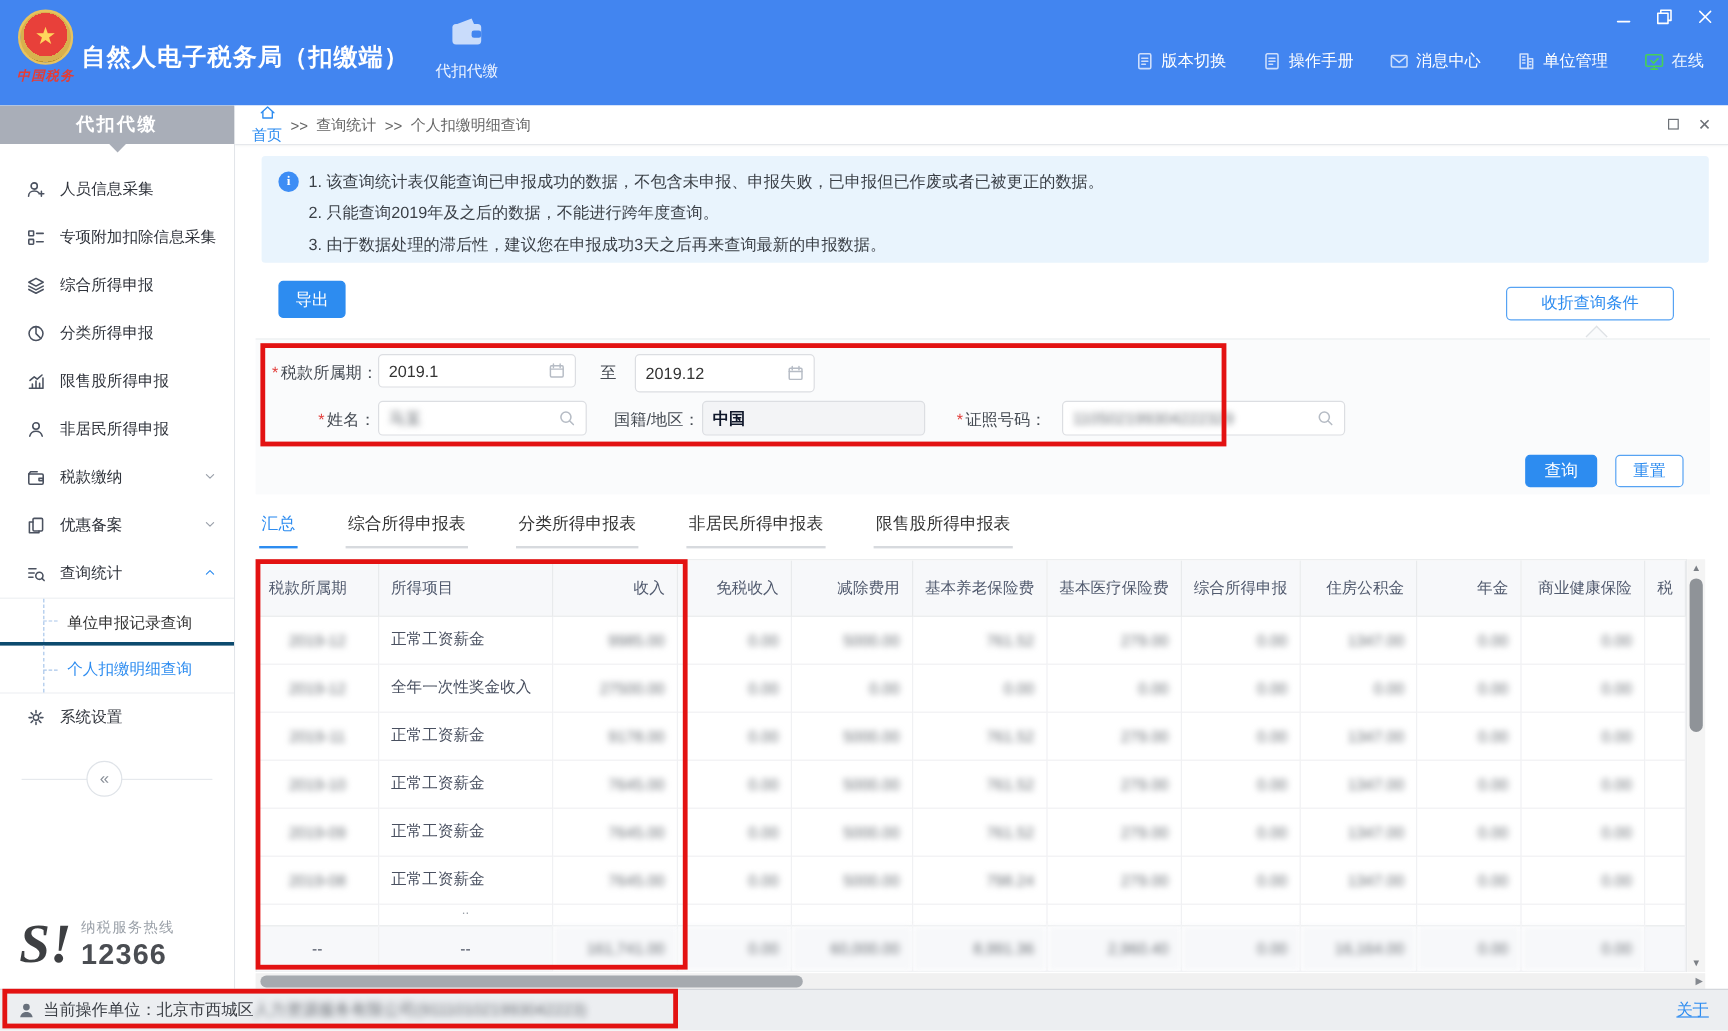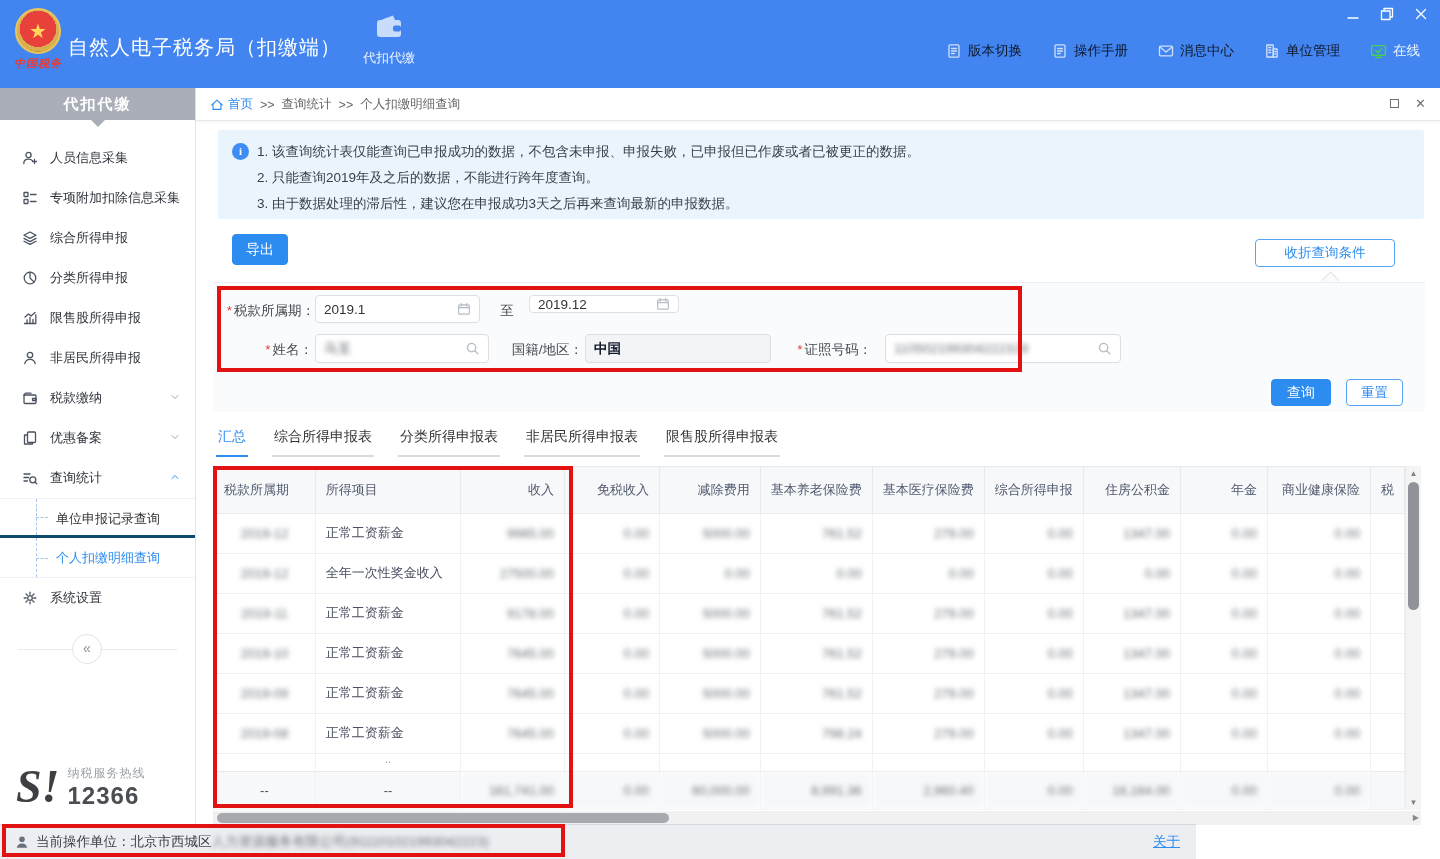--- a/index.html
+++ b/index.html
@@ -8,25 +8,25 @@
   .app { position:absolute; left:0; top:0; width:1440px; height:859px; background:#fff; overflow:hidden; }
 
   
   .topbar { position:absolute; left:0; top:0; width:1440px; height:88px; background:#4285f0; }
   .winctl { position:absolute; top:6px; right:10px; display:flex; gap:16px; }
   .winbtn { width:18px; height:16px; display:flex; align-items:center; justify-content:center; cursor:pointer; }
   .logo-wrap { position:absolute; left:10px; top:8px; width:56px; text-align:center; }
   .emblem { width:46px; height:46px; margin:0 auto; border-radius:50%; background:radial-gradient(circle at 50% 45%, #e8403a 0 58%, #d8b14e 58% 72%, #b8922f 72%); border:2px solid #e8c35e; display:flex; align-items:center; justify-content:center; }
   .emblem span { color:#ffd65c; font-size:20px; line-height:1; }
   .logo-cap { font-family:"Liberation Serif","DejaVu Serif",serif; font-style:italic; font-weight:bold; color:#e63c34; font-size:11px; margin-top:2px; letter-spacing:1px; }
-  .app-title { position:absolute; left:68px; top:34px; color:#fff; font-size:20px; font-weight:normal; letter-spacing:1px; }
+  .app-title { position:absolute; left:68px; top:34px; color:#fff; font-size:20px; font-weight:bold; letter-spacing:1px; }
   .app-tab { position:absolute; left:345px; top:13px; width:88px; text-align:center; color:#fff; cursor:pointer; }
   .app-tab .lbl { display:block; margin-top:4px; font-size:13px; color:#eef4ff; }
   .top-menu { position:absolute; right:20px; top:42px; display:flex; align-items:center; gap:30px; }
-  .top-item { display:flex; align-items:center; gap:6px; color:#0f172a; font-size:13.5px; cursor:pointer; }
+  .top-item { display:flex; align-items:center; gap:6px; color:#ffffff; font-size:13.5px; cursor:pointer; }
   .top-item svg { stroke:#cfdffb; }
   .top-item.online { color:#eef6ff; }
   .top-item.online svg { stroke:#46d058; }
 
   
   .sidebar { position:absolute; left:0; top:88px; width:196px; height:736px; background:#fff; border-right:1px solid #e2e5e9; }
   .side-head { position:relative; height:32px; background:#a9aeb8; color:#fff; font-size:15px; font-weight:bold; text-align:center; line-height:32px; letter-spacing:2px; }
   .side-head:after { content:""; position:absolute; left:50%; bottom:-7px; margin-left:-8px; border:8px solid transparent; border-top-color:#a9aeb8; border-bottom:none; }
   .menu { margin-top:18px; }
   .mitem { position:relative; height:40px; display:flex; align-items:center; padding-left:22px; gap:12px; font-size:13px; color:#2f333b; cursor:pointer; }
@@ -45,21 +45,21 @@
   .collapse-btn { position:absolute; left:72px; top:0; width:30px; height:30px; border:1px solid #dfe3e8; border-radius:50%; background:#fff; color:#8a9099; text-align:center; line-height:27px; font-size:14px; cursor:pointer; }
   .hotline { position:absolute; left:16px; bottom:14px; display:flex; align-items:center; gap:8px; }
   .hl-s { font-family:"Liberation Serif","DejaVu Serif",serif; font-style:italic; font-weight:bold; font-size:46px; color:#3d3f42; line-height:1; }
   .hl-txt .cap { color:#9aa0a8; font-size:12px; letter-spacing:1px; }
   .hl-txt .num { color:#4a4d52; font-size:24px; font-weight:bold; letter-spacing:1px; }
 
   
   .main { position:absolute; left:196px; top:88px; width:1244px; height:736px; background:#fff; }
   .crumbbar { position:absolute; left:0; top:0; width:1244px; height:33px; background:#fff; border-bottom:1px solid #e6e8ec; box-shadow:0 1px 3px rgba(0,0,0,.05); }
   .crumb { position:absolute; left:14px; top:0; height:33px; display:flex; align-items:center; gap:7px; font-size:12.5px; color:#666; }
-  .crumb .home { color:#2d8cf0; display:flex; align-items:center; gap:4px; cursor:pointer; }
+  .crumb .home { color:#2d8cf0; display:flex; align-items:center; gap:4px; cursor:pointer;flex-direction:column; }
   .frame-ctl { position:absolute; right:14px; top:8px; display:flex; gap:16px; color:#6c7076; }
   .frame-ctl span { cursor:pointer; font-size:13px; line-height:16px; }
   .fc-max { display:inline-block; width:9px; height:9px; border:1.5px solid #6c7076; margin-top:3px; }
 
   .notice { position:absolute; left:22px; top:42px; width:1206px; height:89px; background:#e9f4fd; border-radius:3px; padding:9px 14px 0 14px; font-size:13.5px; color:#3a3f46; }
   .notice .row { display:flex; line-height:24px; }
   .notice .i-ic { flex:none; width:17px; height:17px; border-radius:50%; background:#3d8df5; color:#fff; font-size:11px; font-weight:bold; text-align:center; line-height:17px; margin:4px 8px 0 0; font-family:"Liberation Serif",serif; }
   .notice .ln { line-height:26px; }
   .notice .ln.indent { margin-left:25px; }
 
@@ -74,41 +74,41 @@
   .flabel { position:absolute; font-size:13.5px; color:#444a52; text-align:right; }
   .req { color:#e23c39; margin-right:2px; }
   .fld { position:absolute; background:#fff; border:1px solid #dcdee2; border-radius:4px; display:flex; align-items:center; padding:0 8px; font-size:13.5px; color:#333; cursor:text; }
   .fld .val { flex:1; white-space:nowrap; overflow:hidden; }
   .fld svg { flex:none; stroke:#b6bcc5; }
   .fld.disabled { background:#f3f4f6; color:#0f172a; cursor:default;font-weight:bold; }
   .blur { filter:blur(2.5px); color:#6d7278; }
   .search-btn { position:absolute; left:1075px; top:291px; width:60px; height:27px; font-size:14px; }
   .reset-btn { position:absolute; left:1150px; top:291px; width:57px; height:27px; }
 
-  .tabs { position:absolute; left:20px; top:340px; display:flex; gap:24px; font-size:14px; }
+  .tabs { position:absolute; left:20px; top:340px; display:flex; gap:40px; font-size:14px; }
   .tab { padding:0 2px 9px 2px; border-bottom:2px solid #d7dade; color:#333; cursor:pointer; }
   .tab.active { color:#2d8cf0; border-bottom-color:#2d8cf0; }
 
   .table-wrap { position:absolute; left:17px; top:378px; width:1193px; height:344px; overflow:hidden; border:1px solid #e8eaec; border-bottom:none; }
   table { border-collapse:collapse; table-layout:fixed; font-size:13px; }
   th { height:46px; background:#f7f8fa; color:#515a6e; font-weight:normal; border-right:1px solid #e8eaec; border-bottom:1px solid #e8eaec; padding:0 10px; white-space:nowrap; overflow:hidden; }
   td { height:40px; border-right:1px solid #f0f1f3; border-bottom:1px solid #f0f1f3; padding:0 10px; color:#495060; white-space:nowrap; overflow:hidden; }
   tr.partial td { height:18px; color:#9aa0a8; font-size:11px; vertical-align:top; line-height:10px; border-bottom:none; }
   tr.total td { height:38px; background:#f7f8fa; border-top:1px solid #e8eaec; }
   .al{text-align:left}.ar{text-align:right}.ac{text-align:center}
 
   .vscroll { position:absolute; left:1210px; top:378px; width:15px; height:344px; background:#f4f4f4; }
   .vscroll .arr { position:absolute; left:0; width:15px; text-align:center; color:#7b7f85; font-size:8px; cursor:pointer; }
   .vscroll .thumb { position:absolute; left:2px; width:11px; border-radius:6px; background:#8f9398; cursor:pointer; }
   .hscroll { position:absolute; left:17px; top:723px; width:1208px; height:14px; background:#f1f1f1; }
   .hscroll .thumb { position:absolute; left:4px; top:2px; width:452px; height:10px; border-radius:5px; background:#a6aaaf; cursor:pointer; }
   .hscroll .arr { position:absolute; top:2px; color:#85898f; font-size:8px; line-height:10px; cursor:pointer; }
 
   
-  .footer { position:absolute; left:0; top:824px; width:1196px; height:35px; background:#eceef1; border-top:1px solid #d4d7dc; display:flex; align-items:center; padding:0 14px; font-size:13.5px; color:#3c4047; }
+  .footer { position:absolute; left:0; top:824px; width:1440px; height:35px; background:#eceef1; border-top:1px solid #d4d7dc; display:flex; align-items:center; padding:0 14px; font-size:13.5px; color:#3c4047; }
   .footer .about { position:absolute; right:16px; color:#2d8cf0; text-decoration:underline; cursor:pointer; }
 
   
   .anno { position:absolute; border:4px solid #e31212; pointer-events:none; }
   .anno1 { left:217px; top:286px; width:805px; height:86px; }
   .anno2 { left:213px; top:466px; width:360px; height:342px; }
   .anno3 { left:2px; top:824px; width:563px; height:33px; }
 
   svg.ic { fill:none; stroke-width:1.3; stroke-linecap:round; stroke-linejoin:round; }
 </style>
@@ -335,21 +335,21 @@
     <div class="filter-panel">
       <div class="flabel" style="left:2px;top:19px;width:100px;"><span class="req">*</span><span>税款所属期：</span></div>
       <div class="fld" style="left:102px;top:12px;width:165px;height:28px;">
         <span class="val">2019.1</span>
         <svg class="ic" width="14" height="14" viewBox="0 0 15 15">
             <rect x="1.8" y="3" width="11.4" height="10" rx="1"></rect>
             <path d="M1.8 6h11.4M4.5 1.5v3M10.5 1.5v3"></path>
           </svg>
       </div>
       <div class="flabel" style="left:284px;top:19px;width:20px;text-align:center;">至</div>
-      <div class="fld" style="left:316px;top:12px;width:150px;height:18px;">
+      <div class="fld" style="left:316px;top:12px;width:150px;height:32px;">
         <span class="val">2019.12</span>
         <svg class="ic" width="14" height="14" viewBox="0 0 15 15">
             <rect x="1.8" y="3" width="11.4" height="10" rx="1"></rect>
             <path d="M1.8 6h11.4M4.5 1.5v3M10.5 1.5v3"></path>
           </svg>
       </div>
 
       <div class="flabel" style="left:30px;top:58px;width:70px;"><span class="req">*</span><span>姓名：</span></div>
       <div class="fld" style="left:102px;top:51px;width:174px;height:29px;">
         <span class="val blur">马某</span>

